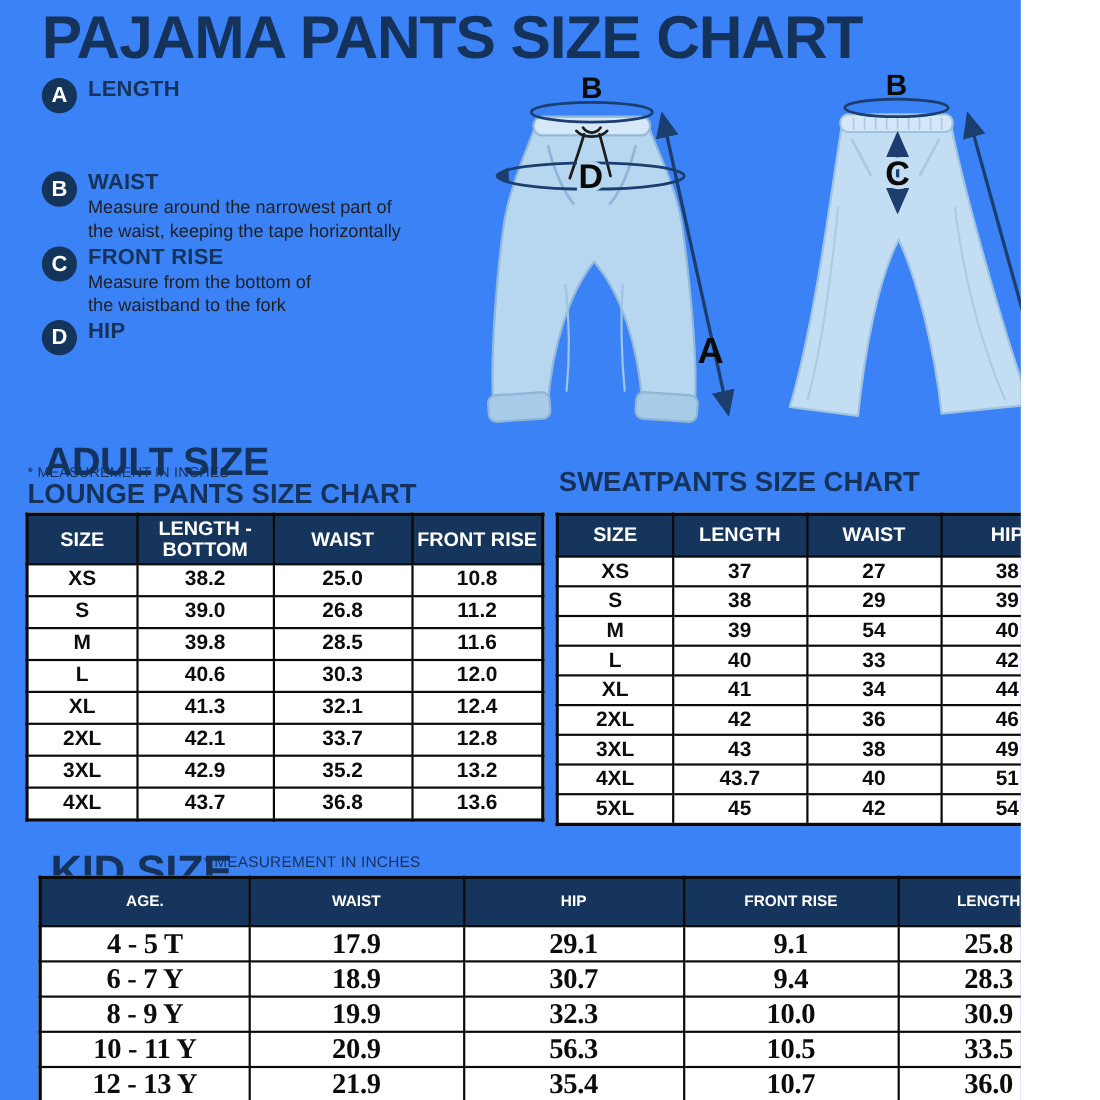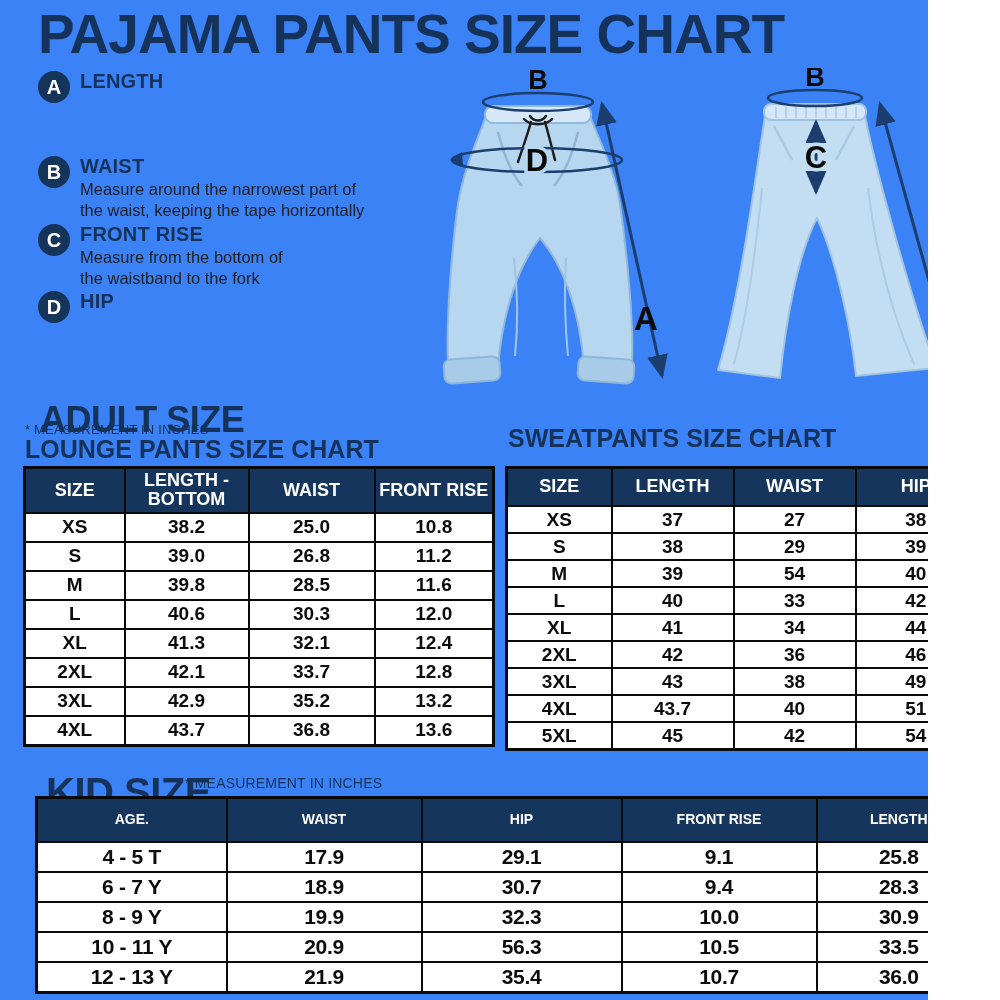--- a/index.html
+++ b/index.html
@@ -38,21 +38,21 @@
   td{border:2px solid #0a0a0a;text-align:center;vertical-align:middle;
      color:#0c0c0c;font-weight:bold;padding:0;}
   .lounge-table{left:23px;top:466px;width:469px;border:3px solid #0a0a0a;}
   .lounge-table th{height:36px;font-size:18px;}
   .lounge-table td{height:27px;font-size:19px;}
   .sweat-table{left:505px;top:466px;width:470px;border:3px solid #0a0a0a;}
   .sweat-table th{height:32px;font-size:18px;}
   .sweat-table td{height:25px;font-size:19px;}
   .kid-table{left:35px;top:796px;width:945px;border:3px solid #0a0a0a;}
   .kid-table th{height:38px;font-size:14px;}
-  .kid-table td{height:28px;font-size:21px;letter-spacing:-0.3px;}
+  .kid-table td{height:28px;font-size:26px;letter-spacing:-0.3px;font-family:Liberation Serif, serif;}
 </style>
 </head>
 <body>
 
 <div class="canvas">
 
   <h1 class="main-title">PAJAMA PANTS SIZE CHART</h1>
 
   <div class="m-item" style="top:70px">
     <span class="badge">A</span>

